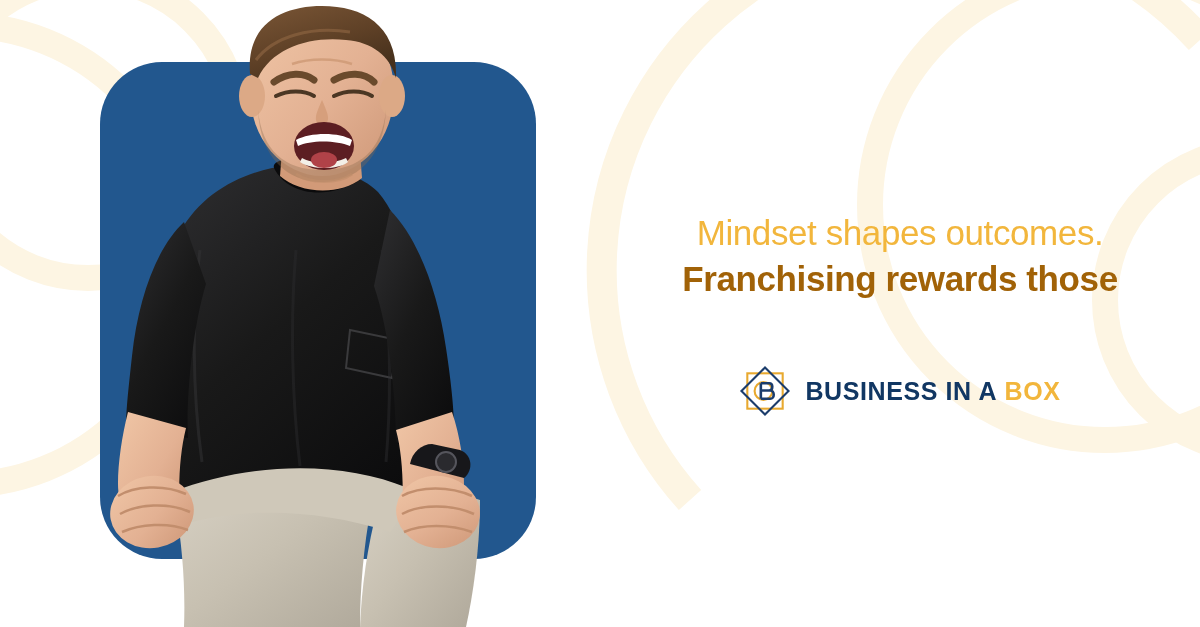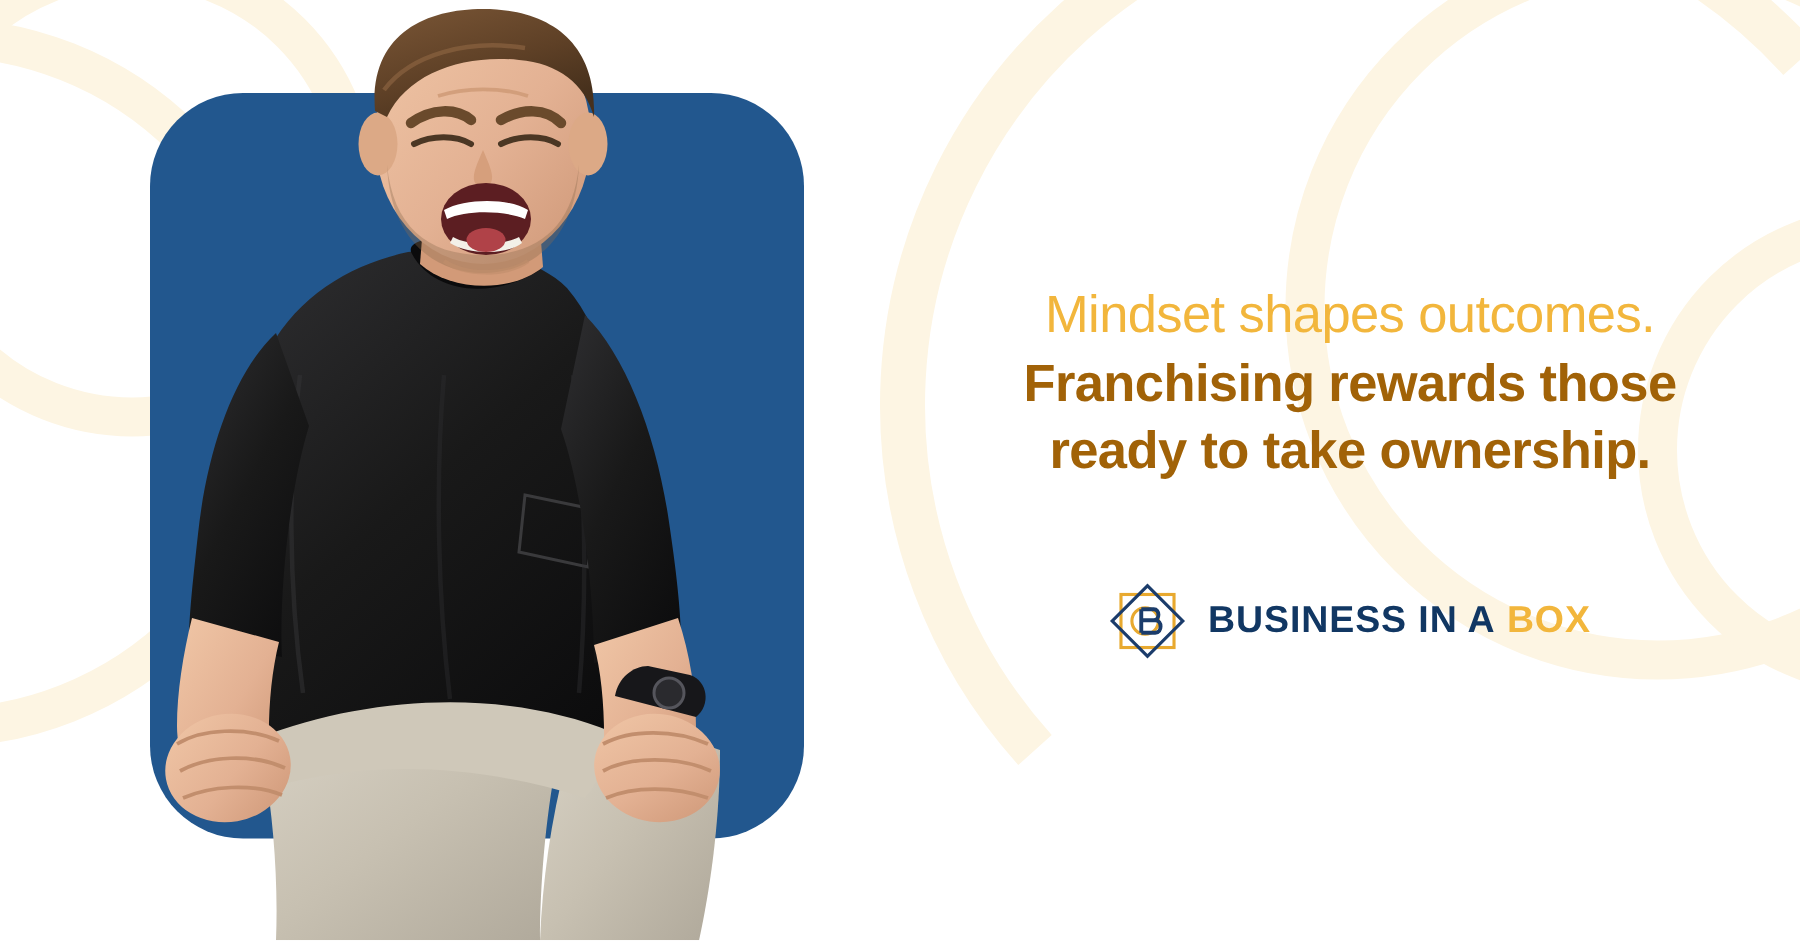--- a/index.html
+++ b/index.html
@@ -275,21 +275,20 @@
         <path d="M 236 174 C 250 184, 278 184, 292 174" fill="none" stroke="#C08E6B" stroke-width="3" opacity="0.6"></path>
       </g>
     </svg>
   </div>
 
   <div class="content">
 
     <h1 class="headline">
       <span class="line line-1">Mindset shapes outcomes.</span>
       <span class="line line-2">Franchising rewards those</span>
-      <span class="line line-3">ready to take ownership.</span>
     </h1>
 
     <div class="logo-lockup">
 
       <svg class="logo-mark" viewBox="0 0 100 100" aria-hidden="true">
 
         <rect x="16" y="16" width="68" height="68" fill="none" stroke="#E8A92F" stroke-width="4"></rect>
 
         <rect x="18" y="18" width="64" height="64" fill="none" stroke="#1B3C6B" stroke-width="4" transform="rotate(45 50 50)"></rect>
 

